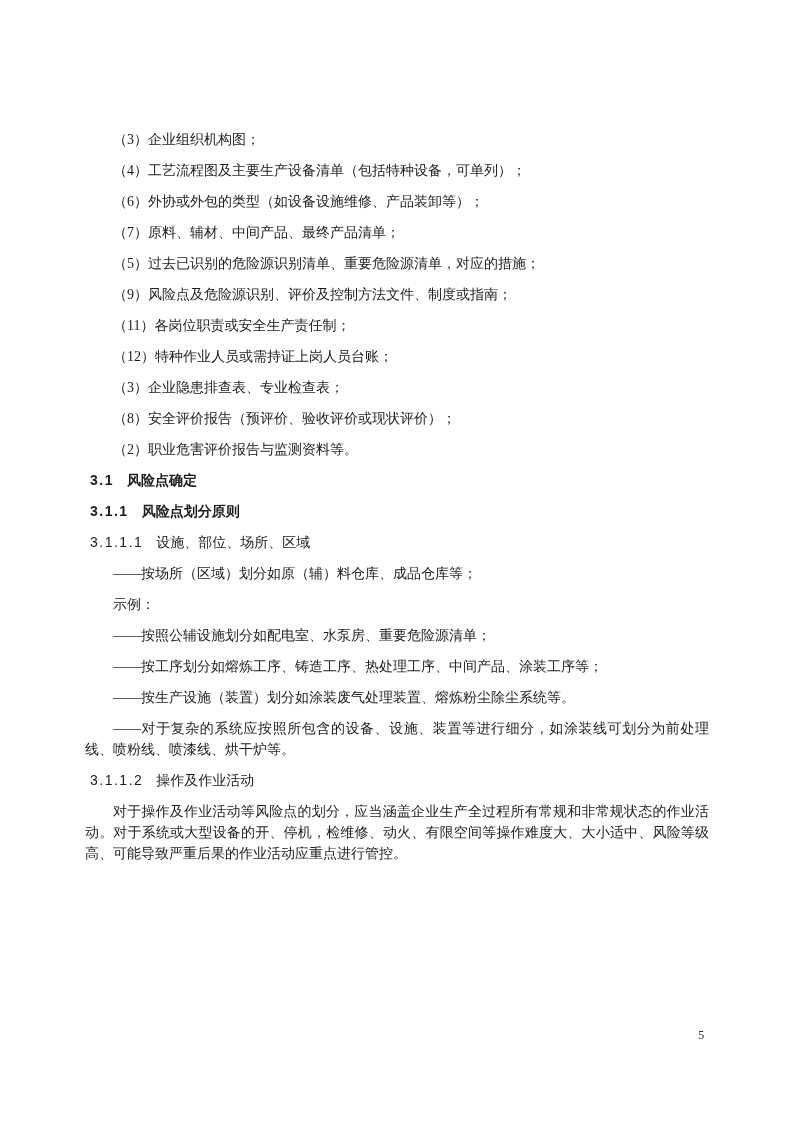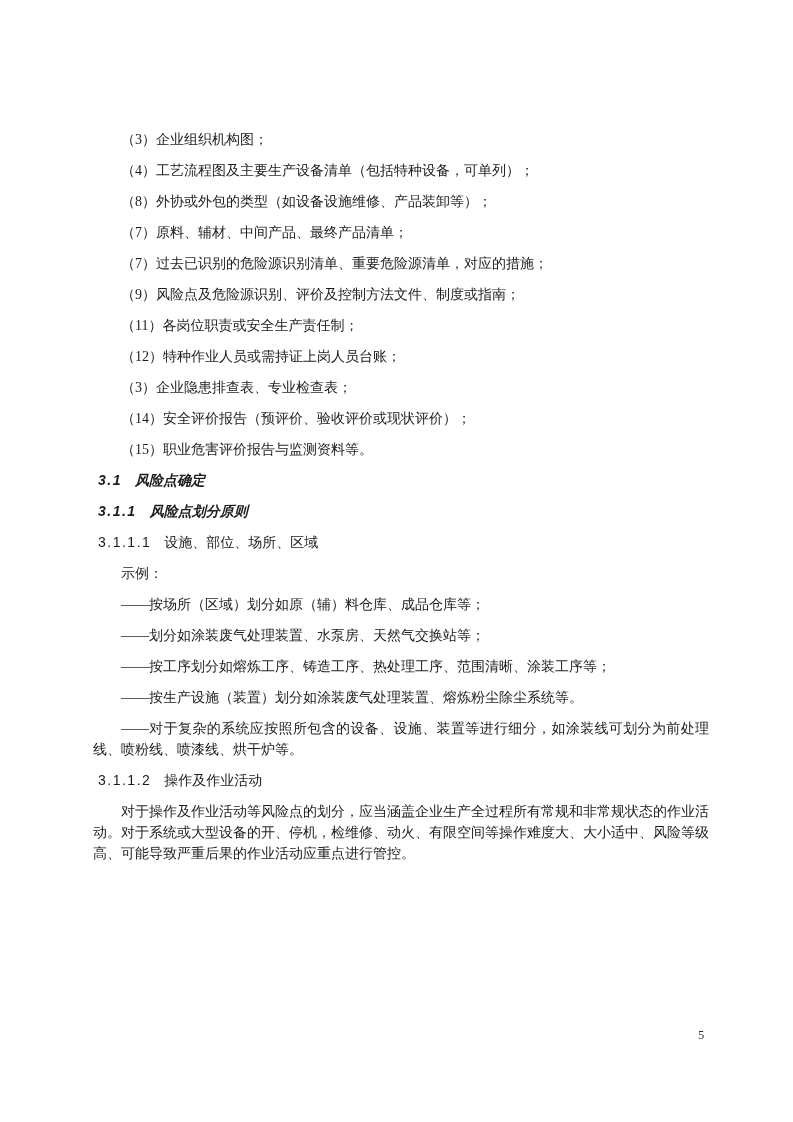--- a/index.html
+++ b/index.html
@@ -14,81 +14,81 @@
   }
   .content {
     position:absolute;
     left:85px; top:129px;
     width:624px;
     font-size:14px;
     line-height:21px;
     text-align:justify;
     text-justify:inter-ideograph;
   }
-  .content p { margin:0 0 10px 8px; }
+  .content p { margin:0 0 10px 0; }
   .para { text-indent:2em; }
   .heading {
     text-indent:0;
     padding-left:5px;
     white-space:nowrap;
   }
   .heading .hnum {
     font-family:"Liberation Sans","DejaVu Sans",sans-serif;
     letter-spacing:1.5px;
     margin-right:13px;
   }
-  .heading-bold { font-weight:bold;font-style:italic; }
+  .heading-bold { font-weight:bold; }
   .heading-bold .htitle {
     font-family:"Liberation Sans","DejaVu Sans",sans-serif;
     font-weight:bold;
   }
   .h-top-gap { margin-top:4px !important; }
   .page-number {
     position:absolute;
     left:698px; top:1028px;
     font-size:12.5px;
     color:#333333;
   }
 </style>
 </head>
 <body>
 
 <div class="page">
   <div class="content">
 
     <p class="para">（3）企业组织机构图；</p>
     <p class="para">（4）工艺流程图及主要生产设备清单（包括特种设备，可单列）；</p>
-    <p class="para">（8）外协或外包的类型（如设备设施维修、产品装卸等）；</p>
+    <p class="para">（6）外协或外包的类型（如设备设施维修、产品装卸等）；</p>
     <p class="para">（7）原料、辅材、中间产品、最终产品清单；</p>
-    <p class="para">（7）过去已识别的危险源识别清单、重要危险源清单，对应的措施；</p>
+    <p class="para">（5）过去已识别的危险源识别清单、重要危险源清单，对应的措施；</p>
     <p class="para">（9）风险点及危险源识别、评价及控制方法文件、制度或指南；</p>
     <p class="para">（11）各岗位职责或安全生产责任制；</p>
     <p class="para">（12）特种作业人员或需持证上岗人员台账；</p>
     <p class="para">（3）企业隐患排查表、专业检查表；</p>
-    <p class="para">（14）安全评价报告（预评价、验收评价或现状评价）；</p>
-    <p class="para">（15）职业危害评价报告与监测资料等。</p>
+    <p class="para">（8）安全评价报告（预评价、验收评价或现状评价）；</p>
+    <p class="para">（2）职业危害评价报告与监测资料等。</p>
 
     <p class="heading heading-bold h-top-gap">
       <span class="hnum">3.1</span><span class="htitle">风险点确定</span>
     </p>
 
     <p class="heading heading-bold">
       <span class="hnum">3.1.1</span><span class="htitle">风险点划分原则</span>
     </p>
 
     <p class="heading">
       <span class="hnum">3.1.1.1</span><span class="htitle">设施、部位、场所、区域</span>
     </p>
 
 
+    <p class="para">——按场所（区域）划分如原（辅）料仓库、成品仓库等；</p>
+
     <p class="para">示例：</p>
-
-    <p class="para">——按场所（区域）划分如原（辅）料仓库、成品仓库等；</p>
-    <p class="para">——划分如涂装废气处理装置、水泵房、天然气交换站等；</p>
-    <p class="para">——按工序划分如熔炼工序、铸造工序、热处理工序、范围清晰、涂装工序等；</p>
+    <p class="para">——按照公辅设施划分如配电室、水泵房、重要危险源清单；</p>
+    <p class="para">——按工序划分如熔炼工序、铸造工序、热处理工序、中间产品、涂装工序等；</p>
     <p class="para">——按生产设施（装置）划分如涂装废气处理装置、熔炼粉尘除尘系统等。</p>
     <p class="para">——对于复杂的系统应按照所包含的设备、设施、装置等进行细分，如涂装线可划分为前处理线、喷粉线、喷漆线、烘干炉等。</p>
 
     <p class="heading">
       <span class="hnum">3.1.1.2</span><span class="htitle">操作及作业活动</span>
     </p>
 
     <p class="para">对于操作及作业活动等风险点的划分，应当涵盖企业生产全过程所有常规和非常规状态的作业活动。对于系统或大型设备的开、停机，检维修、动火、有限空间等操作难度大、大小适中、风险等级高、可能导致严重后果的作业活动应重点进行管控。</p>
 
   </div>

